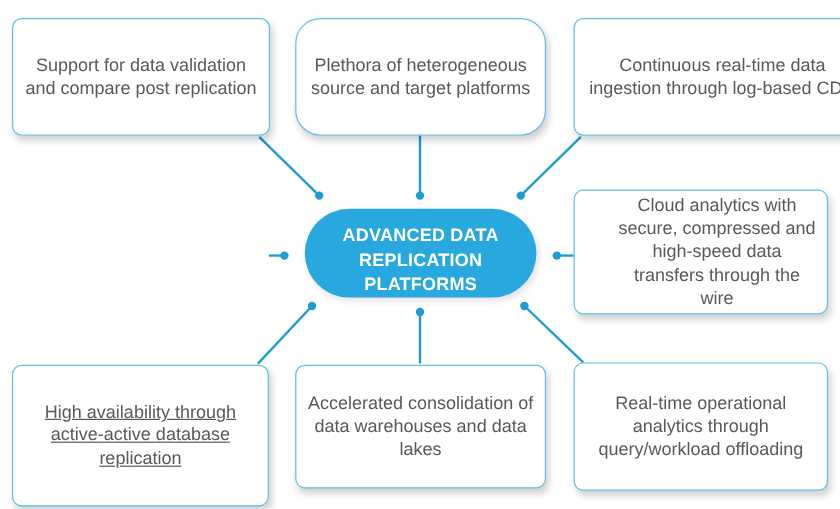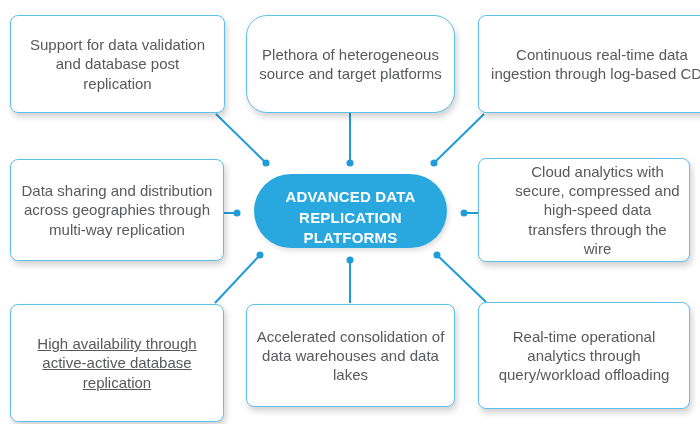--- a/index.html
+++ b/index.html
@@ -106,34 +106,31 @@
     <circle cx="260" cy="255" r="3.5"></circle>
 
     <line x1="350" y1="303" x2="350" y2="260"></line>
     <circle cx="350" cy="260" r="3.5"></circle>
 
     <line x1="486" y1="302" x2="437" y2="255"></line>
     <circle cx="437" cy="255" r="3.5"></circle>
   </svg>
 
   <div class="feature-box pos-tl">
-    <span>Support for data validation and database post replication</span>
+    <span>Support for data validation and compare post replication</span>
   </div>
 
   <div class="feature-box pos-tc">
     <span>Plethora of heterogeneous source and target platforms</span>
   </div>
 
   <div class="feature-box pos-tr">
     <span>Continuous real-time data ingestion through log-based CDC</span>
   </div>
 
-  <div class="feature-box pos-ml">
-    <span>Data sharing and distribution across geographies through multi-way replication</span>
-  </div>
 
   <div class="feature-box pos-mr">
     <span>Cloud analytics with secure, compressed and high-speed data transfers through the wire</span>
   </div>
 
   <div class="feature-box pos-bl">
     <span>High availability through active-active database replication</span>
   </div>
 
   <div class="feature-box pos-bc">

